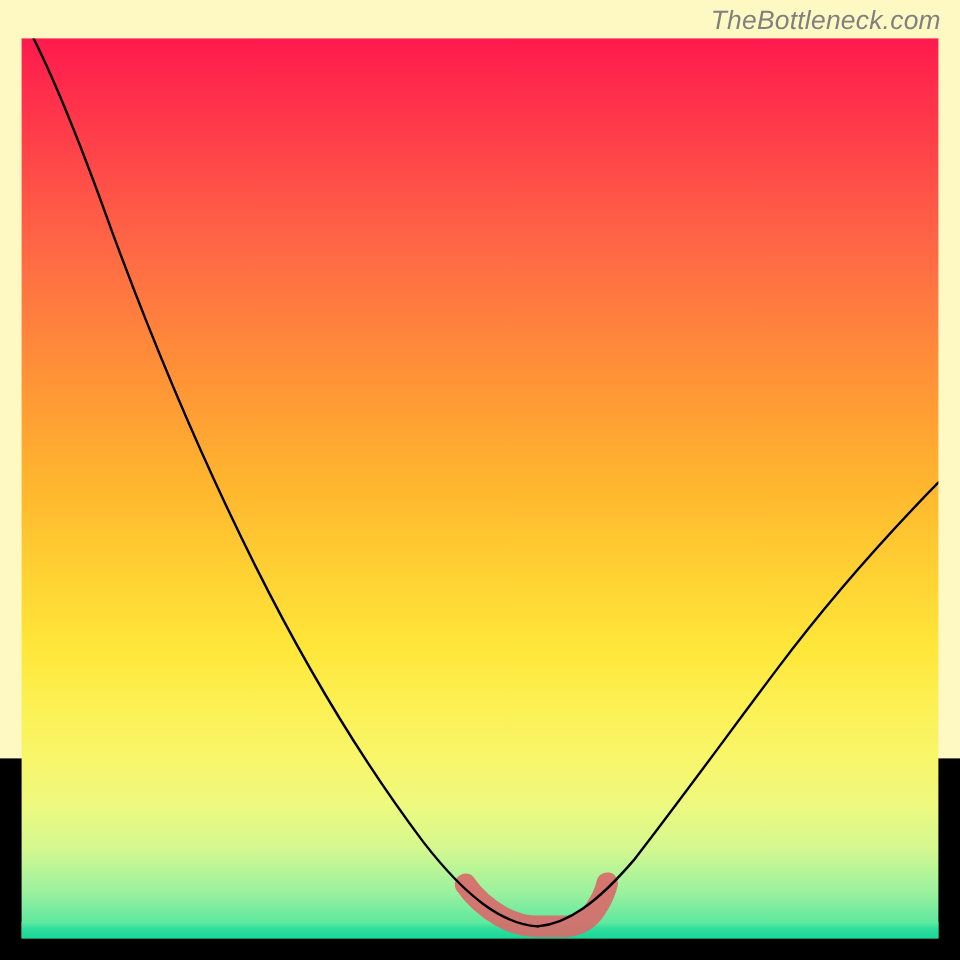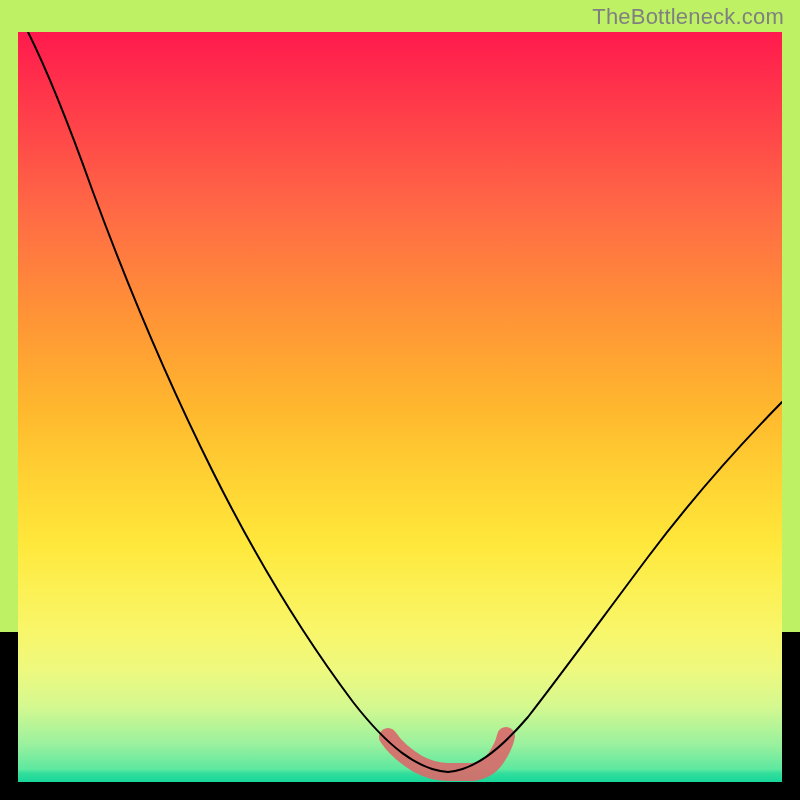--- a/index.html
+++ b/index.html
@@ -3,21 +3,22 @@
 <meta charset="utf-8">
 <style>
   * { margin: 0; padding: 0; box-sizing: border-box; }
   html, body { width: 800px; height: 800px; overflow: hidden; }
   body { background: #000; font-family: Arial, Helvetica, sans-serif; }
 
   .frame {
     position: relative;
     width: 800px;
     height: 632px;
-    background: #bef264;
+    background: #fef9c3;
+    font-style: italic;
   }
 
   .watermark {
     position: absolute;
     top: 4px;
     right: 16px;
     color: #808080;
     font-size: 22px;
     font-weight: 400;
     letter-spacing: 0.2px;

